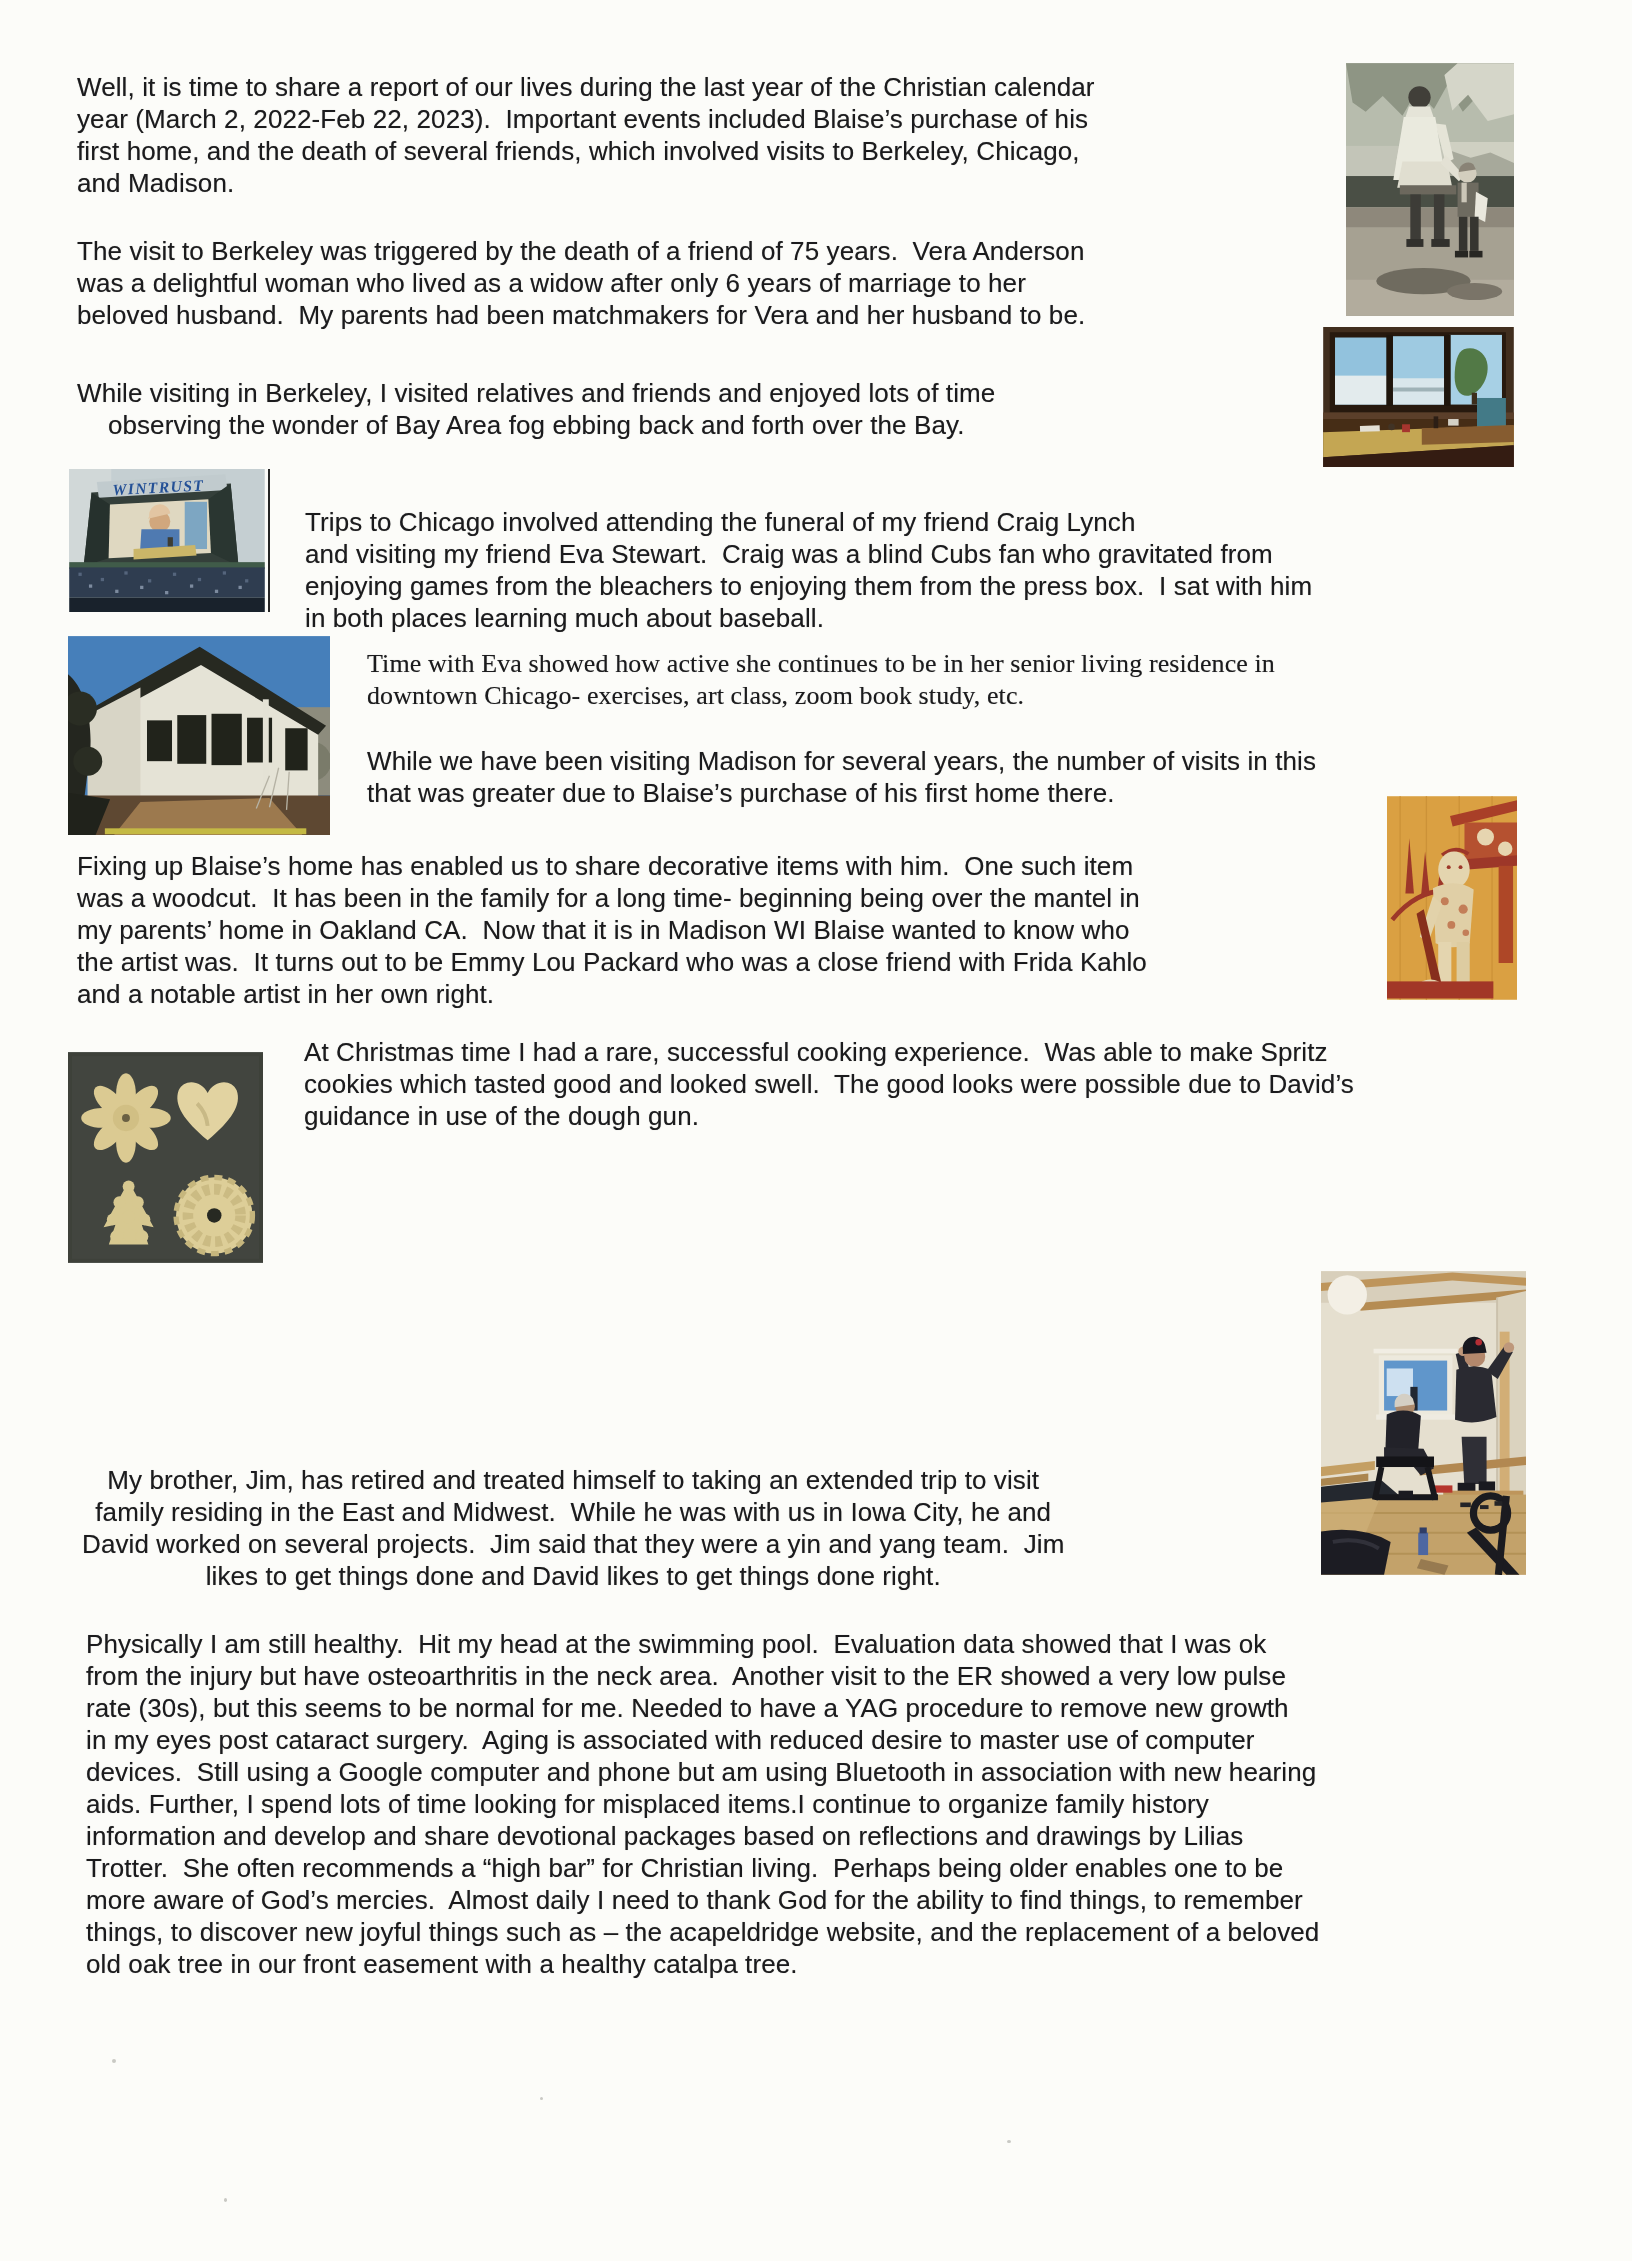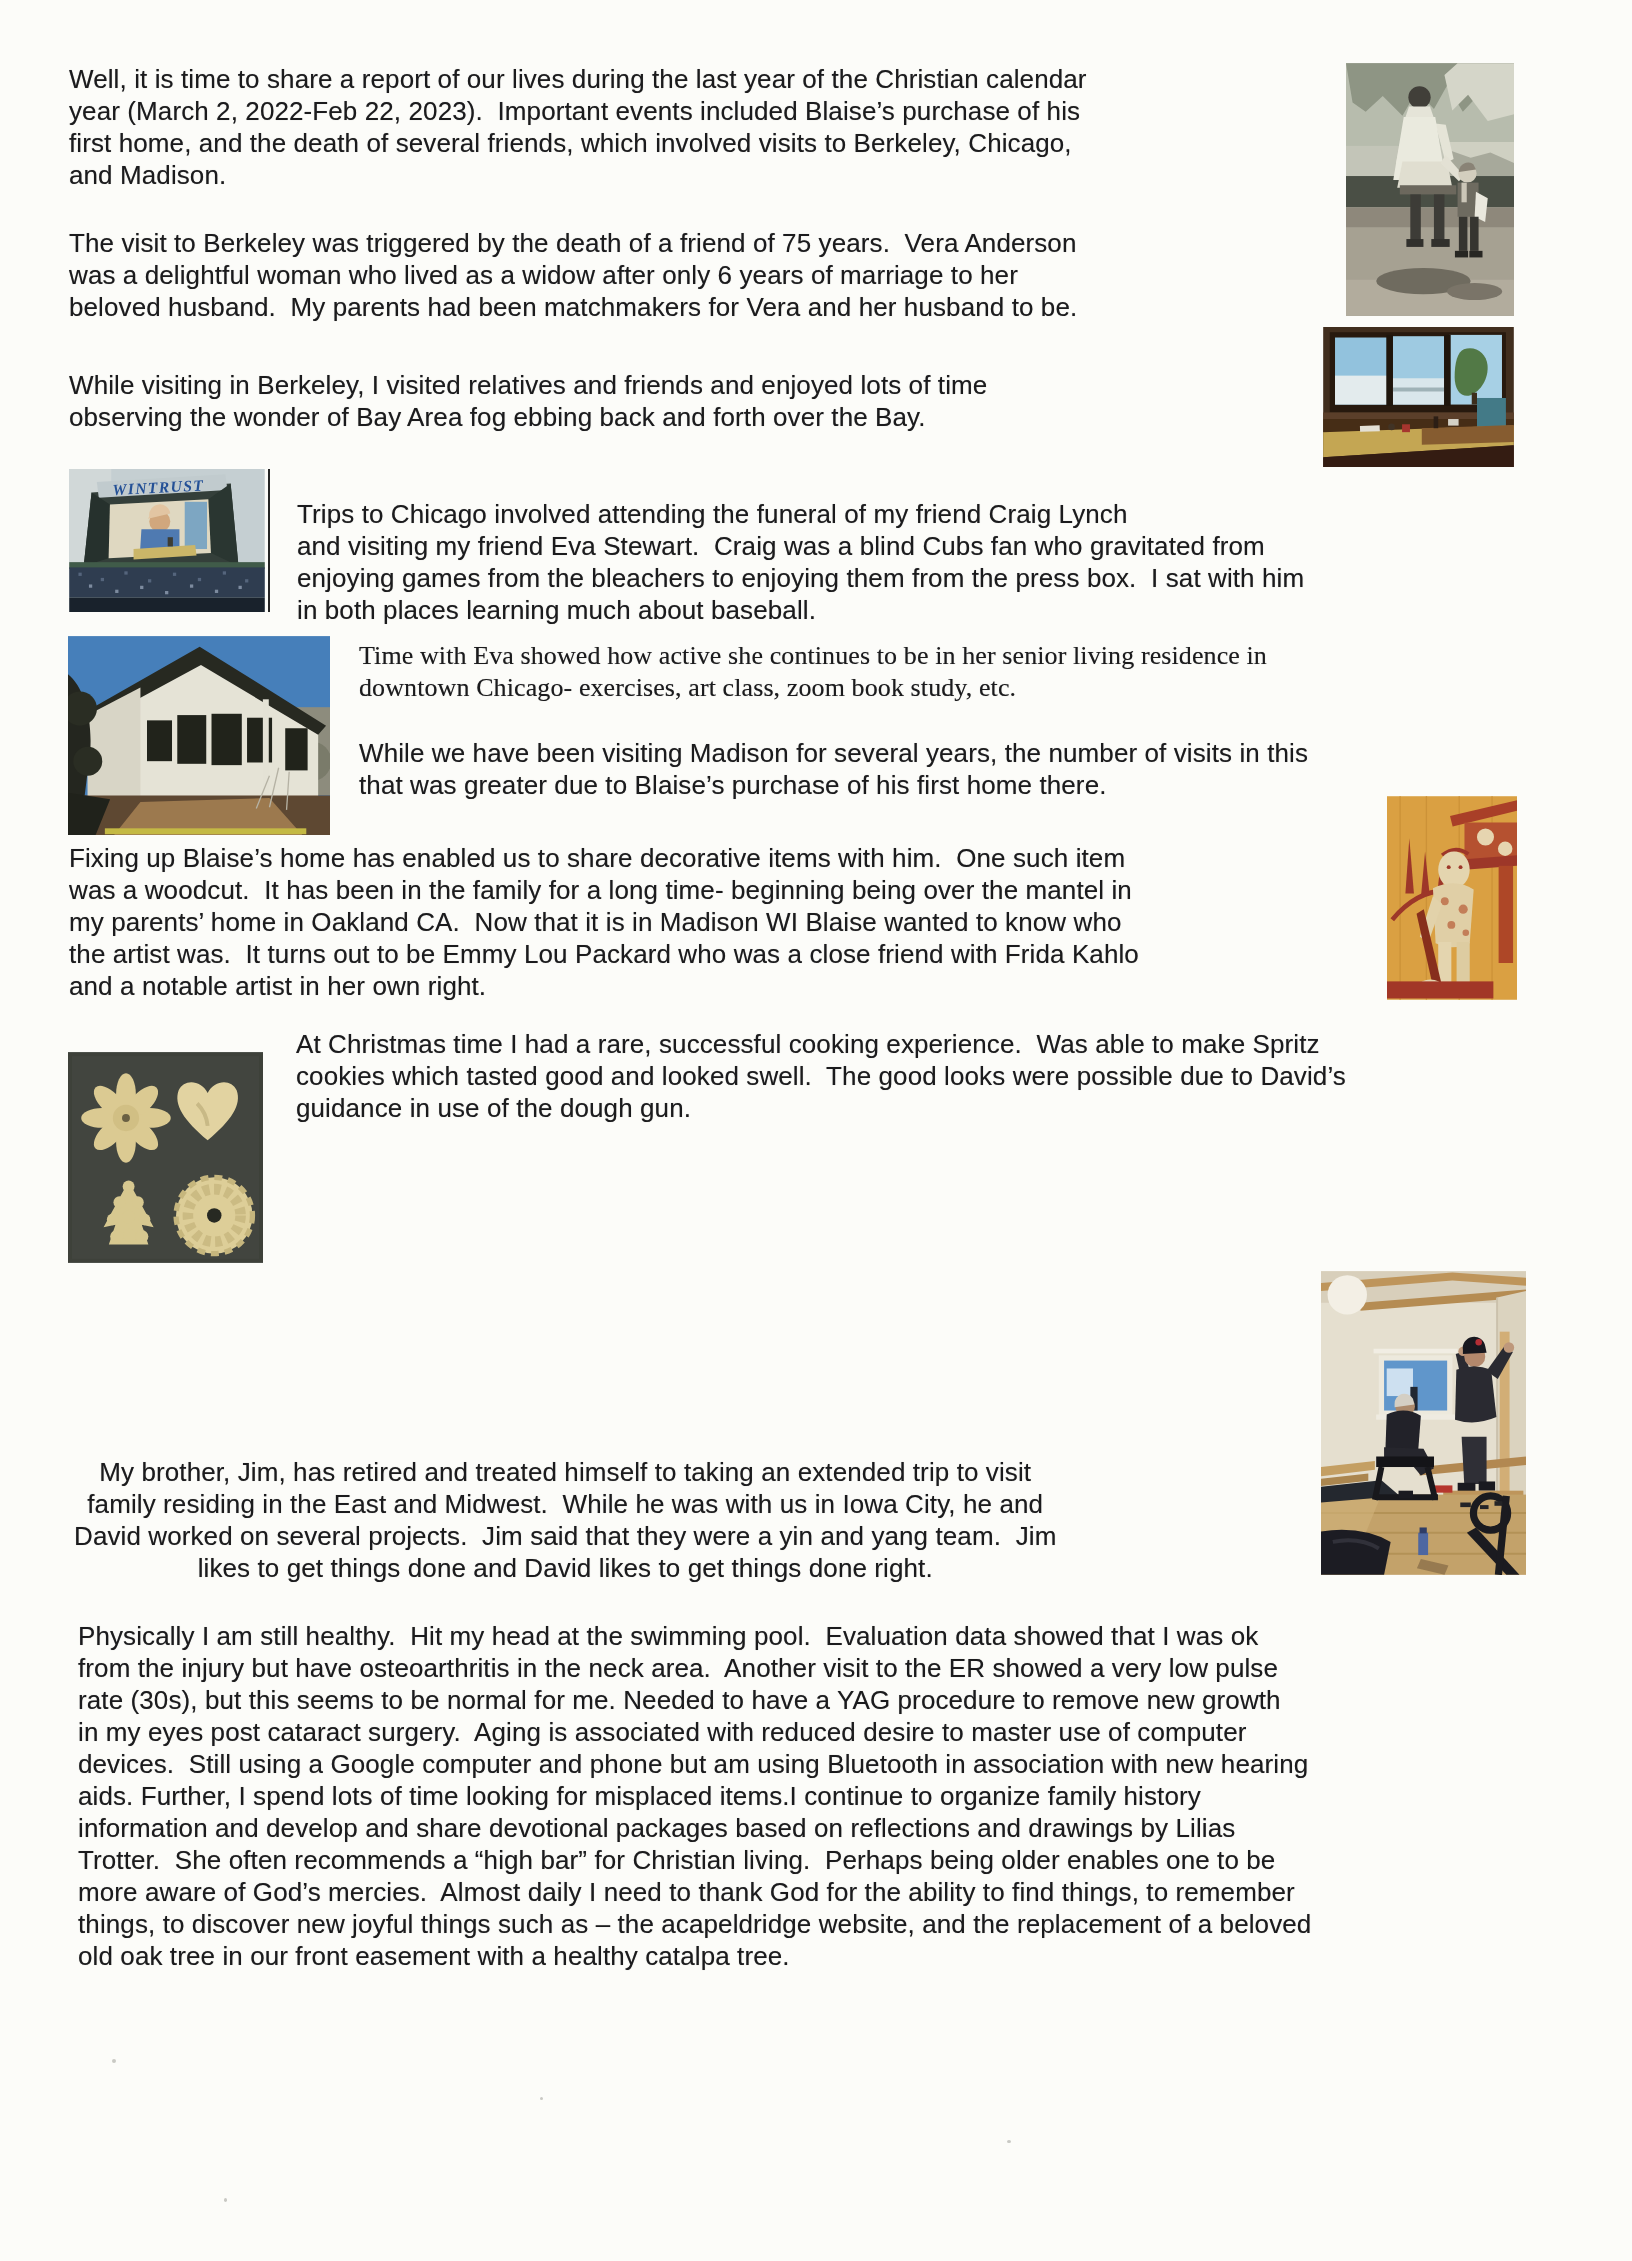--- a/index.html
+++ b/index.html
@@ -6,21 +6,21 @@
   html,body{margin:0;padding:0;background:#e8e8e6;}
   #page{
     position:relative;
     width:1632px;height:2261px;
     background:#fcfcf9;
     overflow:hidden;
     font-family:"Liberation Sans", sans-serif;
   }
   .para{
     position:absolute;
-    margin:0;
+    margin:8px;
     white-space:pre-wrap;
     font-size:26px;
     line-height:32px;
     letter-spacing:0.1px;
     color:#1b1b1d;
     text-shadow:0 0 0.7px rgba(30,30,30,0.45);
   }
   .photo{position:absolute;line-height:0;margin:0;}
   .photo svg{display:block;filter:saturate(0.92) contrast(0.96);}
   #flagpole{
@@ -40,21 +40,21 @@
 
 <div id="page">
 
   <p class="para" style="left:69px;top:63px;">Well, it is time to share a report of our lives during the last year of the Christian calendar
 year (March 2, 2022-Feb 22, 2023).  Important events included Blaise’s purchase of his
 first home, and the death of several friends, which involved visits to Berkeley, Chicago,
 and Madison.</p>
   <p class="para" style="left:69px;top:227px;">The visit to Berkeley was triggered by the death of a friend of 75 years.  Vera Anderson
 was a delightful woman who lived as a widow after only 6 years of marriage to her
 beloved husband.  My parents had been matchmakers for Vera and her husband to be.</p>
-  <p class="para" style="left:69px;top:369px;">While visiting in Berkeley, I visited relatives and friends and enjoyed lots of time
+  <p class="para" style="left:69px;top:369px;text-align:center;">While visiting in Berkeley, I visited relatives and friends and enjoyed lots of time
 observing the wonder of Bay Area fog ebbing back and forth over the Bay.</p>
   <p class="para" style="left:297px;top:498px;">Trips to Chicago involved attending the funeral of my friend Craig Lynch
 and visiting my friend Eva Stewart.  Craig was a blind Cubs fan who gravitated from
 enjoying games from the bleachers to enjoying them from the press box.  I sat with him
 in both places learning much about baseball.</p>
   <p class="para" style="left:359px;top:640px;font-family:Liberation Serif, serif;">Time with Eva showed how active she continues to be in her senior living residence in
 downtown Chicago- exercises, art class, zoom book study, etc.</p>
   <p class="para" style="left:359px;top:737px;">While we have been visiting Madison for several years, the number of visits in this
 that was greater due to Blaise’s purchase of his first home there.</p>
   <p class="para" style="left:69px;top:842px;">Fixing up Blaise’s home has enabled us to share decorative items with him.  One such item

